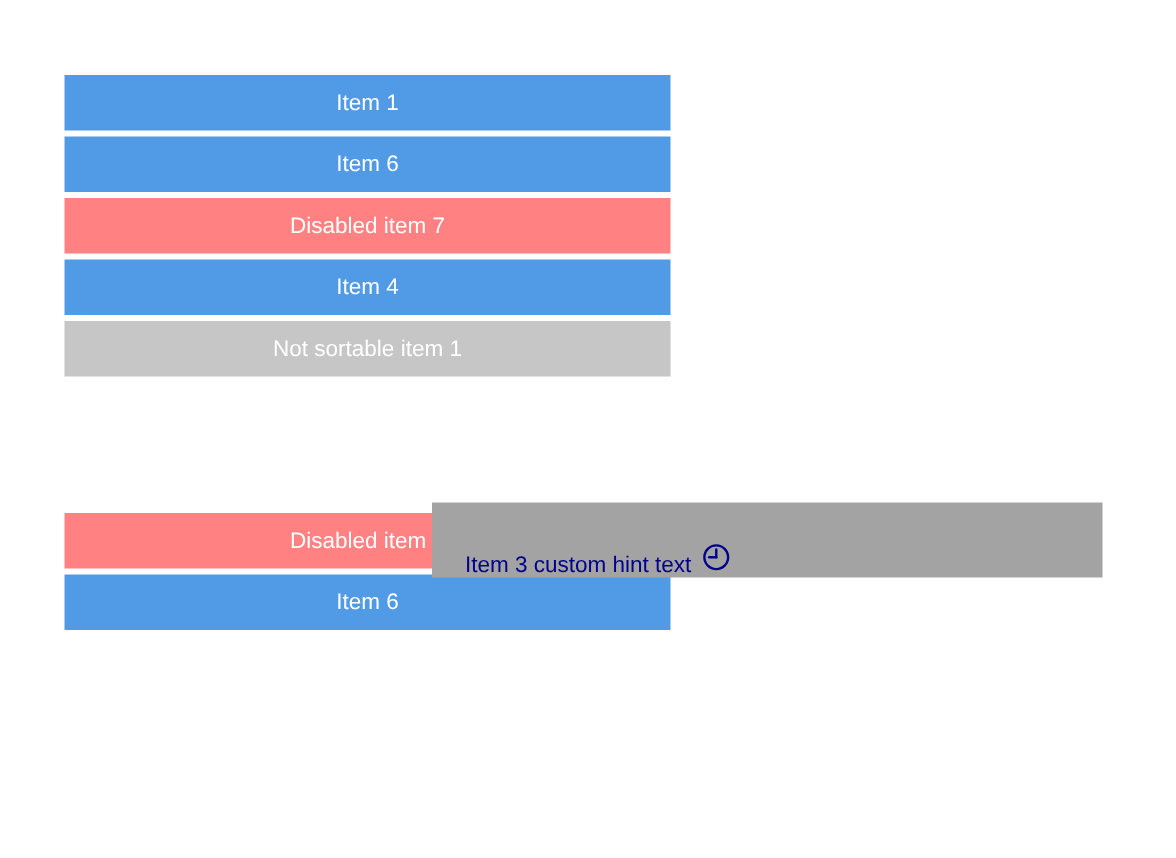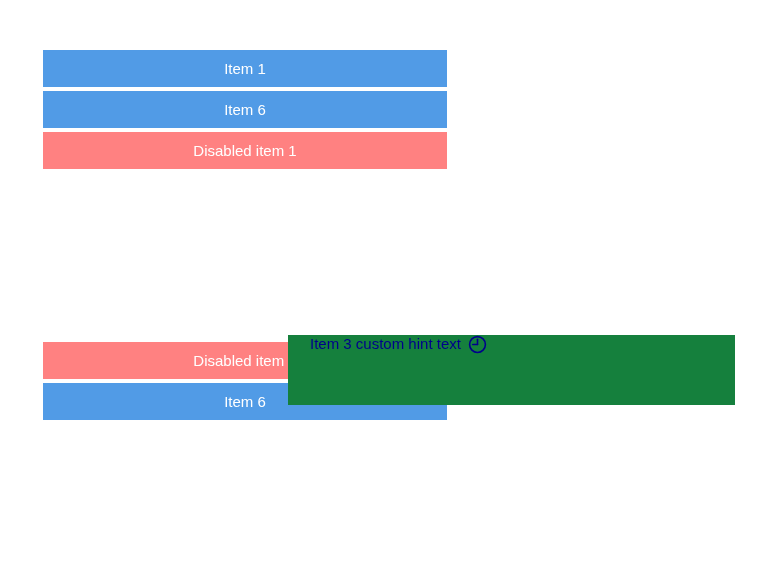--- a/index.html
+++ b/index.html
@@ -33,25 +33,25 @@
     user-select: none;
   }
   .list-item.sortable     { background: #519BE6; cursor: move; }
   .list-item.disabled     { background: #FF8181; }
   .list-item.not-sortable { background: #C6C6C6; }
   .hint-tooltip {
     position: absolute;
     left: 288px;
     top: 335px;
     width: 447px;
-    height: 70px;
-    background: #15803d;
+    height: 50px;
+    background: #a3a3a3;
     color: #00008B;
     display: flex;
-    align-items: flex-start;
+    align-items: flex-end;
     padding-left: 22px;
     box-sizing: border-box;
     font-size: 15px;
     z-index: 10;
   }
   .clock-icon-svg {
     margin-left: 7px;
     display: inline-block;
     vertical-align: middle;
   }
@@ -60,21 +60,27 @@
 <body>
 
 <ul class="sortable-list" id="list-1">
   <li class="list-item sortable">
       <span>Item 1</span>
     </li>
   <li class="list-item sortable">
       <span>Item 6</span>
     </li>
   <li class="list-item disabled">
-      <span>Disabled item 1</span>
+      <span>Disabled item 7</span>
+    </li>
+  <li class="list-item sortable">
+      <span>Item 4</span>
+    </li>
+  <li class="list-item not-sortable">
+      <span>Not sortable item 1</span>
     </li>
 </ul>
 
 <ul class="sortable-list" id="list-2">
   <li class="list-item disabled">
       <span>Disabled item 2</span>
     </li>
   <li class="list-item sortable">
       <span>Item 6</span>
     </li>

